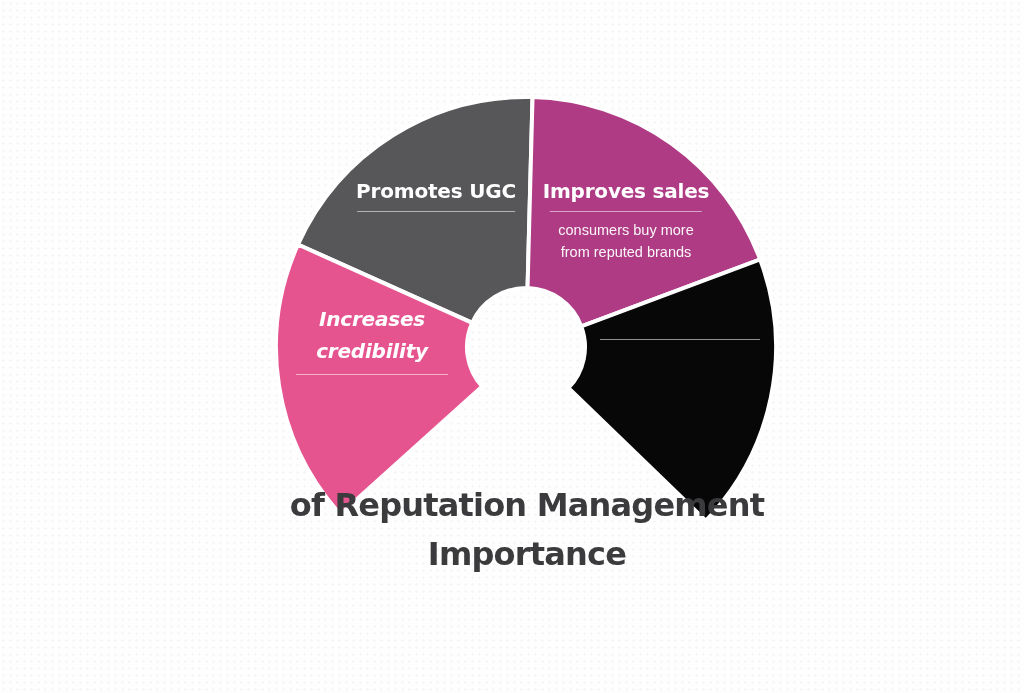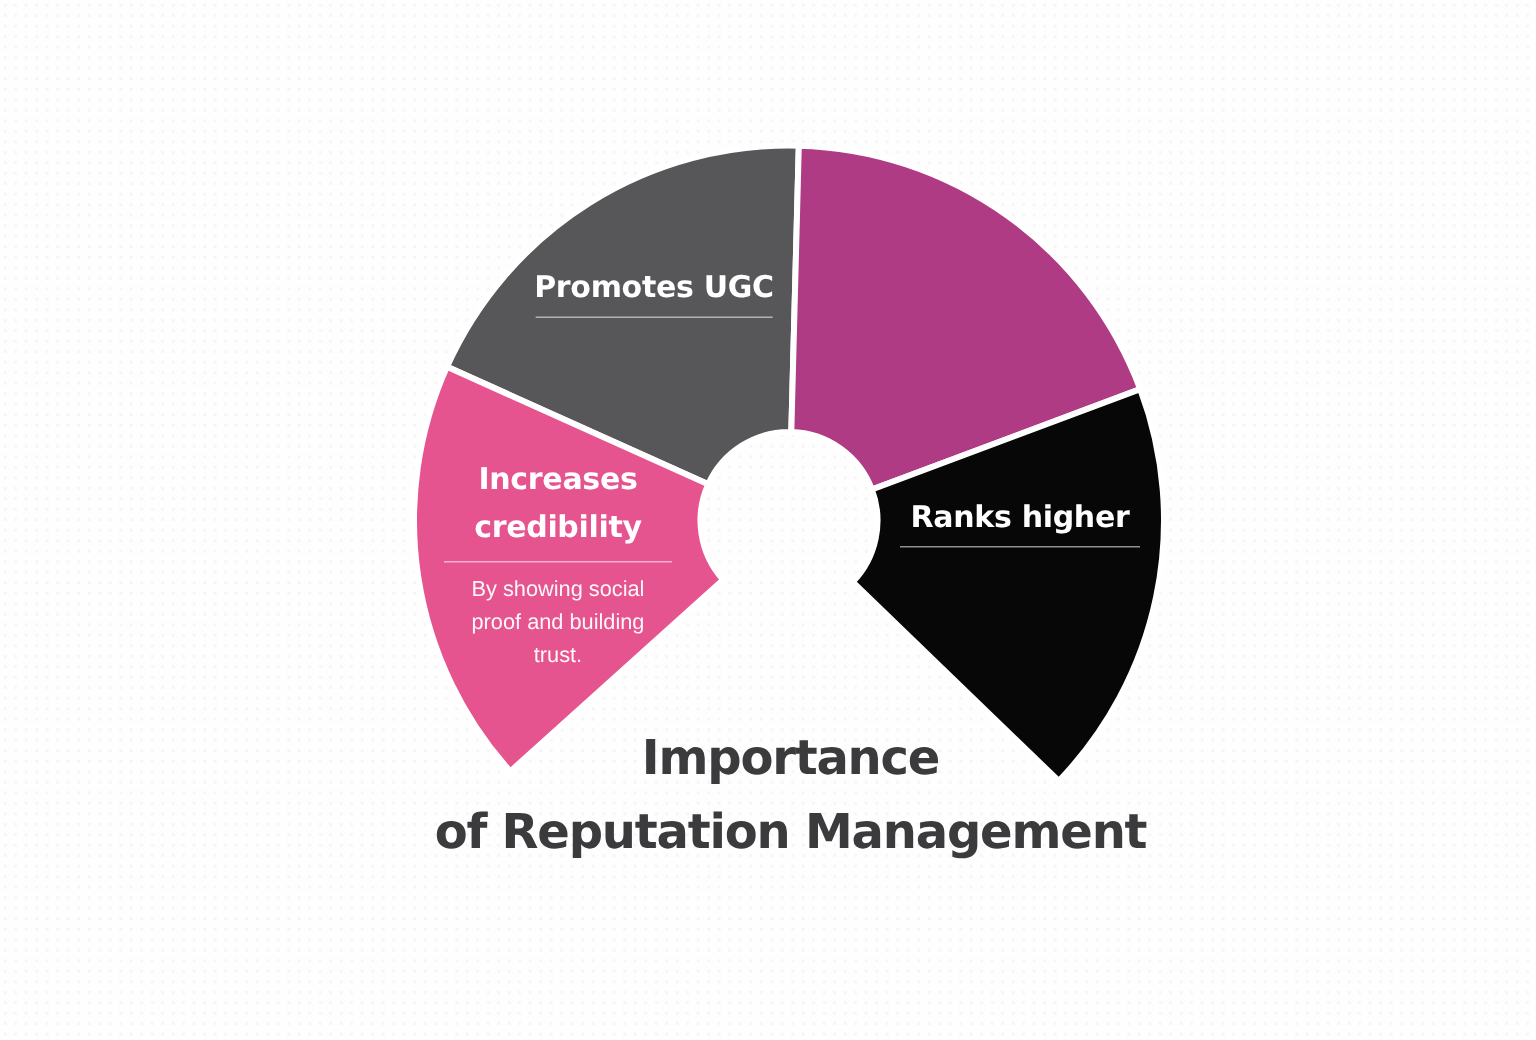--- a/index.html
+++ b/index.html
@@ -47,21 +47,21 @@
     font-size: 14.5px;
     line-height: 22px;
     color: rgba(255,255,255,0.95);
     white-space: pre-line;
   }
 
   .card-ugc   { left: 436px; top: 179px; }
   .card-ugc .sep   { width: 158px; }
   .card-sales { left: 626px; top: 179px; }
   .card-sales .sep { width: 152px; }
-  .card-cred  { left: 372px; top: 303px; }
+  .card-cred  { left: 372px; top: 303px; font-style: italic; }
   .card-cred .heading { line-height: 32px; }
   .card-cred .sep  { width: 152px; }
   .card-ranks { left: 680px; top: 332px; }
   .card-ranks .sep { width: 160px; }
 
   .chart-title {
     position: absolute;
     left: 527px;
     top: 481px;
     transform: translateX(-50%);
@@ -84,33 +84,35 @@
       <path d="M 760.17 259.45 A 250 250 0 0 0 532.54 97.09 L 527.54 288.02 A 59 59 0 0 1 581.26 326.34 Z" fill="#ae3b84" stroke="#ffffff" stroke-width="4"></path>
       <path d="M 297.97 244.52 A 250 250 0 0 0 340.21 514.28 L 482.15 386.48 A 59 59 0 0 1 472.18 322.81 Z" fill="#e6548f" stroke="#ffffff" stroke-width="4"></path>
       <path d="M 705.83 520.66 A 250 250 0 0 0 760.17 259.45 L 581.26 326.34 A 59 59 0 0 1 568.44 387.98 Z" fill="#070707" stroke="#ffffff" stroke-width="4"></path>
     </svg>
 
   <div class="card card-ugc">
     <div class="heading">Promotes UGC</div>
     <div class="sep"></div>
   </div>
 
+  <div class="card card-sales">
+    <div class="heading">Improves sales</div>
+    <div class="sep"></div>
+    <div class="body">consumers buy more
+from reputed brands</div>
+  </div>
 
   <div class="card card-cred">
     <div class="heading">Increases
 credibility</div>
     <div class="sep"></div>
-    <div class="body">By showing social
-proof and building
-trust.</div>
   </div>
 
   <div class="card card-ranks">
-    <div class="heading">Ranks higher</div>
     <div class="sep"></div>
   </div>
 
   <div class="chart-title" style="color: rgb(59, 59, 61);">
+    <div>of Reputation Management</div>
     <div>Importance</div>
-    <div>of Reputation Management</div>
   </div>
 
 </div>
 
 </body></html>

